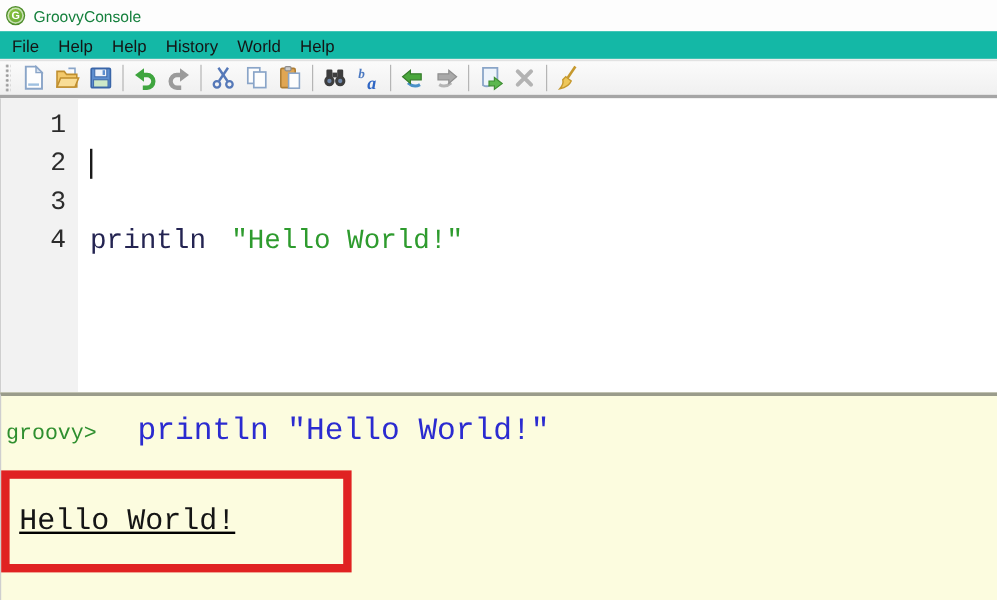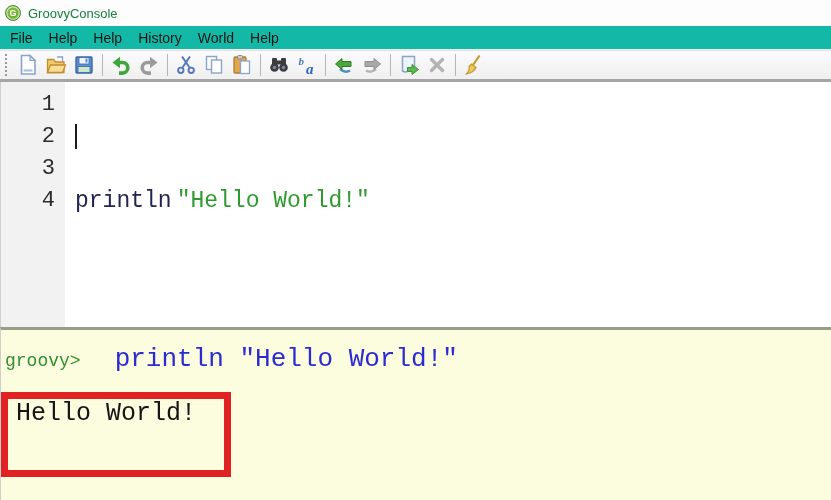--- a/index.html
+++ b/index.html
@@ -34,34 +34,34 @@
   
   .editor { height:245px; display:flex; background:#fff; border-left:1px solid #cfcfcf; flex:0 0 auto; }
   .gutter { width:64px; background:#f2f2f2; padding-top:7px;
             font-family:"Liberation Mono","DejaVu Sans Mono",monospace;
             font-size:22px; color:#2c2c2c; text-align:right; }
   .gutter .ln { height:32px; line-height:32px; padding-right:10px; }
   .code { flex:1; padding:7px 0 0 10px; font-family:"Liberation Mono","DejaVu Sans Mono",monospace;
           font-size:23px; }
   .code .line { height:32px; line-height:32px; white-space:pre; }
   .caret { display:inline-block; width:2px; height:25px; background:#1a1a1a; vertical-align:middle; }
-  .kw  { color:var(--keyword_navy, #242452); margin-right:5px; }
+  .kw  { color:var(--keyword_navy, #242452); margin-right:21px; }
   .str { color:var(--string_green, #2e9b2e); }
 
   
   .output { flex:1 1 auto; background:var(--output_bg, #fcfcdf);
             border-top:3px solid #9a9c8b; border-left:1px solid #cfcfcf; position:relative; }
   .prompt-line { padding:14px 0 0 4px; white-space:nowrap; }
   .prompt { font-family:"Liberation Mono","DejaVu Sans Mono",monospace;
             font-size:18px; color:var(--prompt_green, #2f8f2f); }
   .echo   { font-family:"Liberation Mono","DejaVu Sans Mono",monospace;
             font-size:26px; color:var(--echo_blue, #2b2bd0); margin-left:34px; }
-  .annotation { position:absolute; left:0; top:62px; width:230px; height:85px;
+  .annotation { position:absolute; left:0; top:62px; width:292px; height:85px;
                 border:7px solid var(--annotation_red, #e02222);
-                display:flex; padding-left:8px; }
+                display:flex; align-items:center; padding-left:8px;text-decoration:underline; }
   .result { font-family:"Liberation Mono","DejaVu Sans Mono",monospace;
             font-size:25px; color:#151515; }
 </style>
 </head>
 <body>
 
 <div class="window">
 
   <div class="titlebar">
     <span class="app-icon">G</span>

